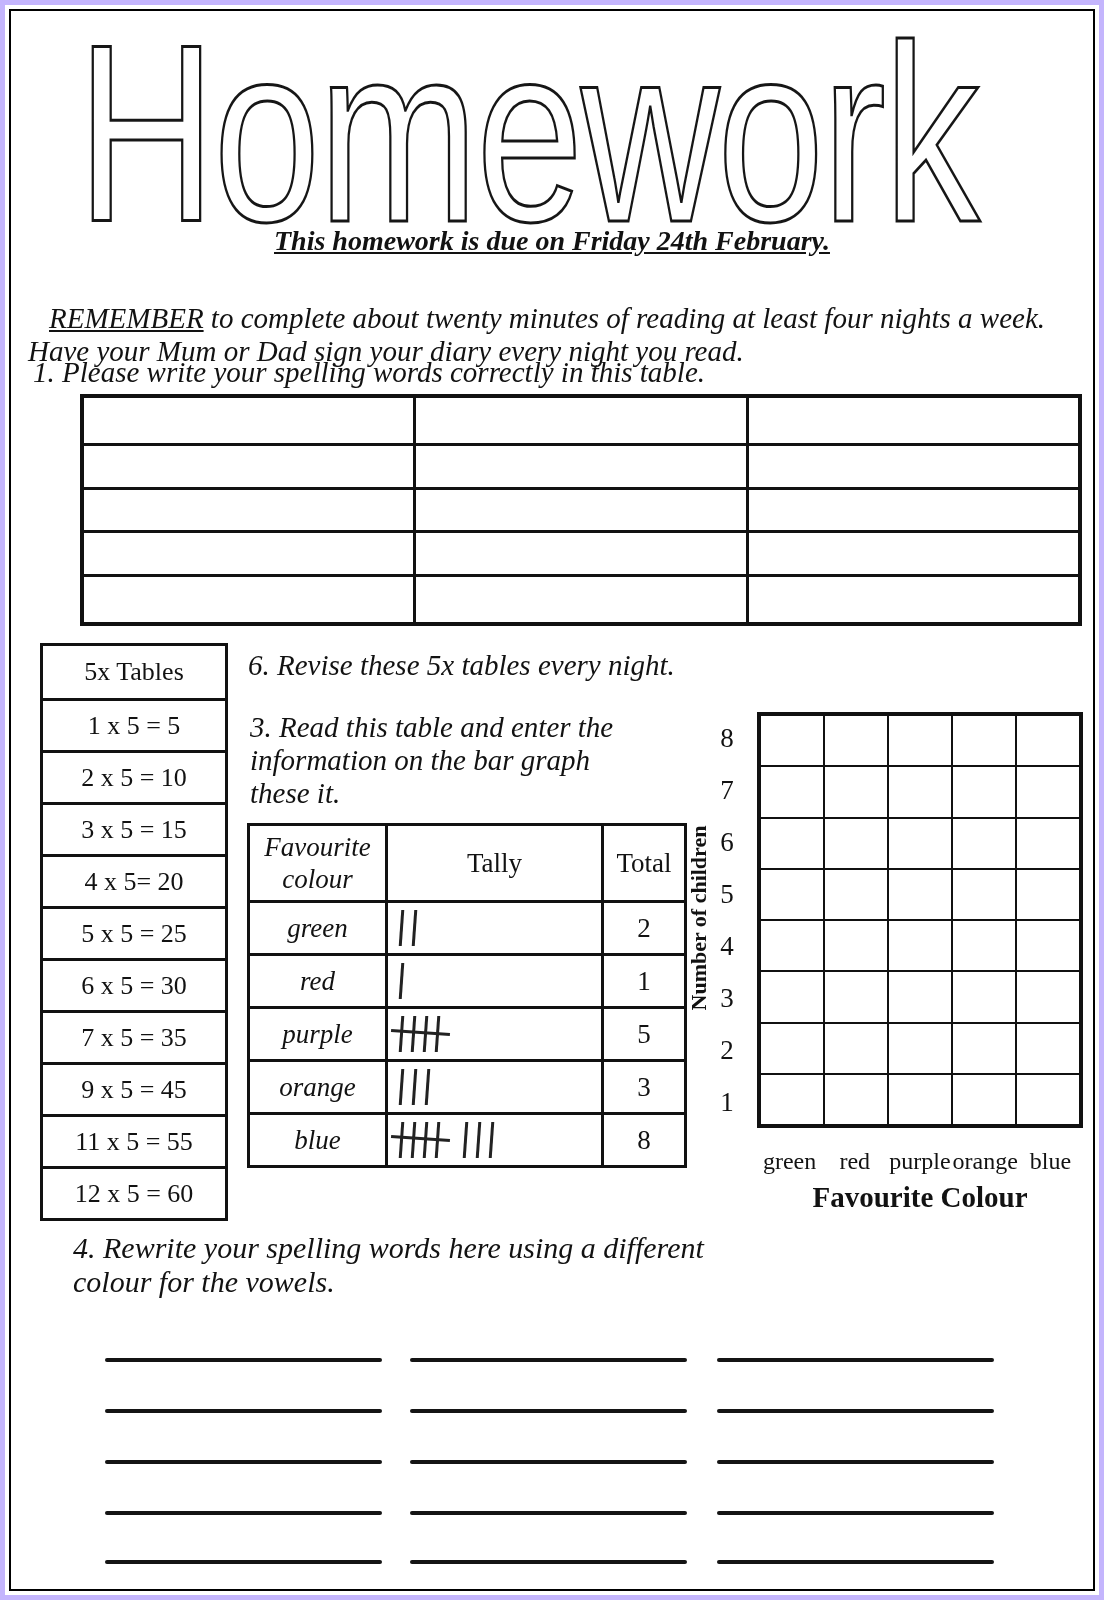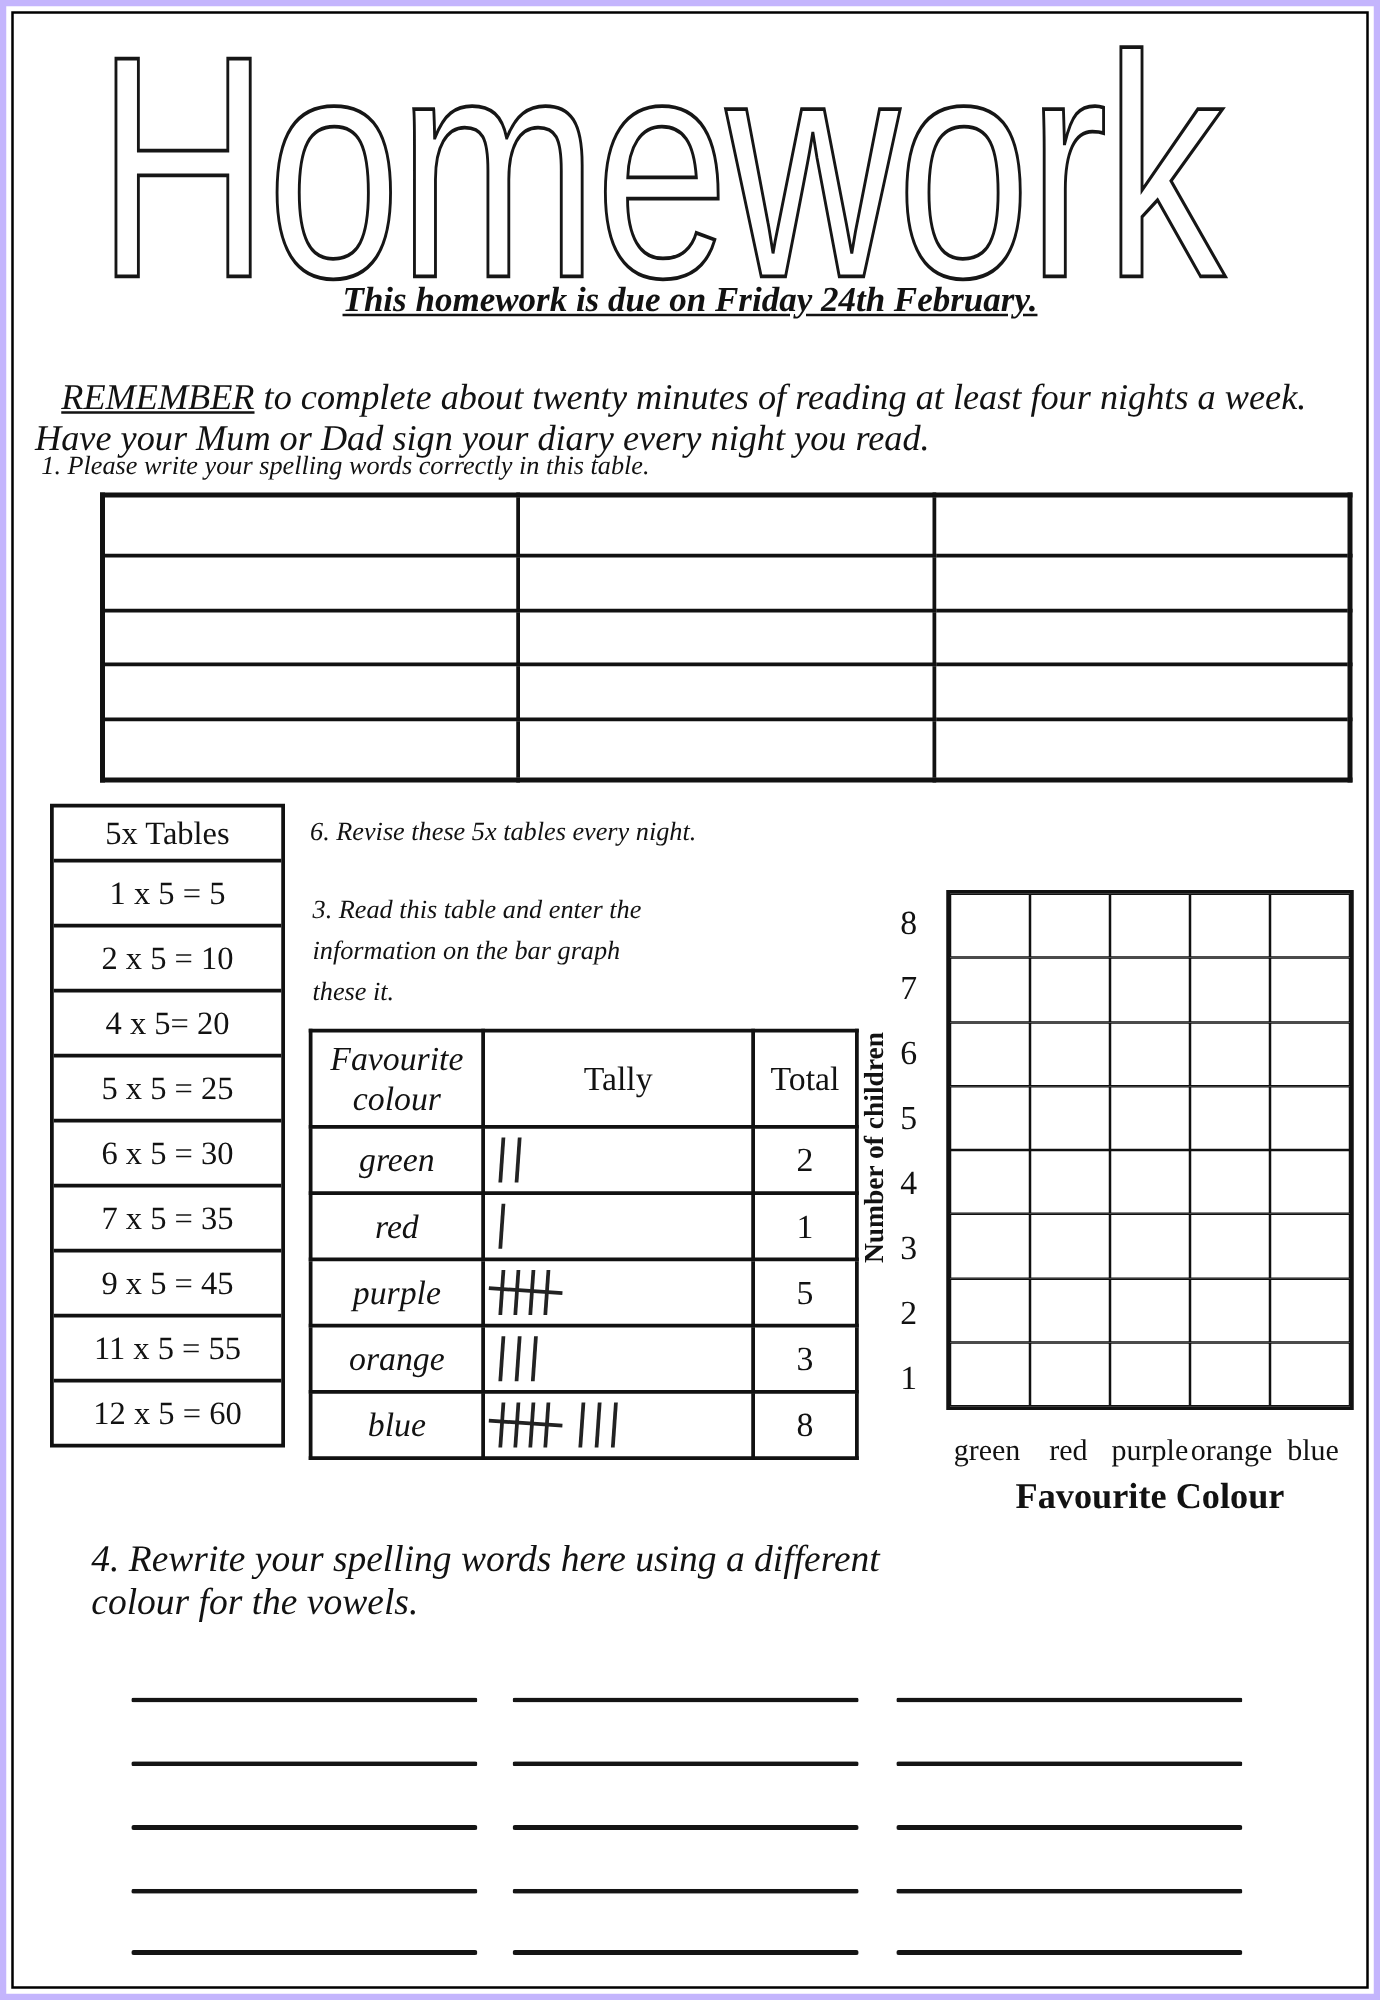--- a/index.html
+++ b/index.html
@@ -19,34 +19,34 @@
   }
   .due{
     position:absolute;left:0;top:220px;width:100%;text-align:center;
     font-size:28px;font-weight:700;font-style:italic;text-decoration:underline;
   }
   .remember{
     position:absolute;left:23px;top:268px;width:1065px;
     font-style:italic;font-size:29px;line-height:33px;white-space:nowrap;
   }
   .remember .lead{text-decoration:underline;margin-left:21px;}
-  .task{position:absolute;font-style:italic;font-size:21px;line-height:33px;white-space:nowrap;}
+  .task{position:absolute;font-style:italic;font-size:29px;line-height:33px;white-space:nowrap;}
   .task1{left:28px;top:351px;}
   .task2{left:243px;top:644px;}
   .task3{left:245px;top:706px;}
   .task4{left:40px;top:1226px;font-size:30px;line-height:34px;margin-left:28px;}
 
   table{border-collapse:collapse;}
   .spelling-table{position:absolute;left:75px;top:389px;width:1002px;height:232px;table-layout:fixed;border:4px solid #111;}
   .spelling-table td{border:3px solid #111;}
 
   .times-table{position:absolute;left:35px;top:638px;width:188px;border:3px solid #111;box-sizing:border-box;background:#fff;}
   .t-row{height:52px;box-sizing:border-box;border-top:3px solid #111;
     display:flex;align-items:center;justify-content:center;font-size:26px;}
-  .t-row.header{height:41px;border-top:none;border-radius:17px;}
+  .t-row.header{height:52px;border-top:none;border-radius:17px;}
 
   .tally-table{position:absolute;left:242px;top:818px;background:#fff;}
   .tally-table th,.tally-table td{border:3px solid #111;font-weight:normal;padding:0;}
   .tally-table th{height:74px;font-size:27px;text-align:center;line-height:1.2;}
   .tally-table td{height:50px;font-size:27px;}
   .col-colour{width:135px;text-align:center;font-style:italic;}
   .col-tally{width:201px;padding-left:12px !important;vertical-align:middle;}
   .col-total{width:80px;text-align:center;}
   .tmark{display:inline-block;width:3px;height:36px;background:#222;margin-right:10px;transform:skewX(-4deg);vertical-align:middle;}
   .tgate{position:relative;display:inline-block;margin-right:16px;vertical-align:middle;height:36px;}
@@ -111,20 +111,21 @@
           <td></td>
           <td></td>
         </tr>
       </tbody>
   </table>
 
   <div class="times-table">
     <div class="t-row header">5x Tables</div>
   <div class="t-row">1 x 5 = 5</div>
       <div class="t-row">2 x 5 = 10</div>
+      <div class="t-row">3 x 5 = 15</div>
       <div class="t-row">4 x 5= 20</div>
       <div class="t-row">5 x 5 = 25</div>
       <div class="t-row">6 x 5 = 30</div>
       <div class="t-row">7 x 5 = 35</div>
       <div class="t-row">9 x 5 = 45</div>
       <div class="t-row">11 x 5 = 55</div>
       <div class="t-row">12 x 5 = 60</div>
     </div>
 
   <div class="task task2">6.  Revise these 5x tables every night.</div>

